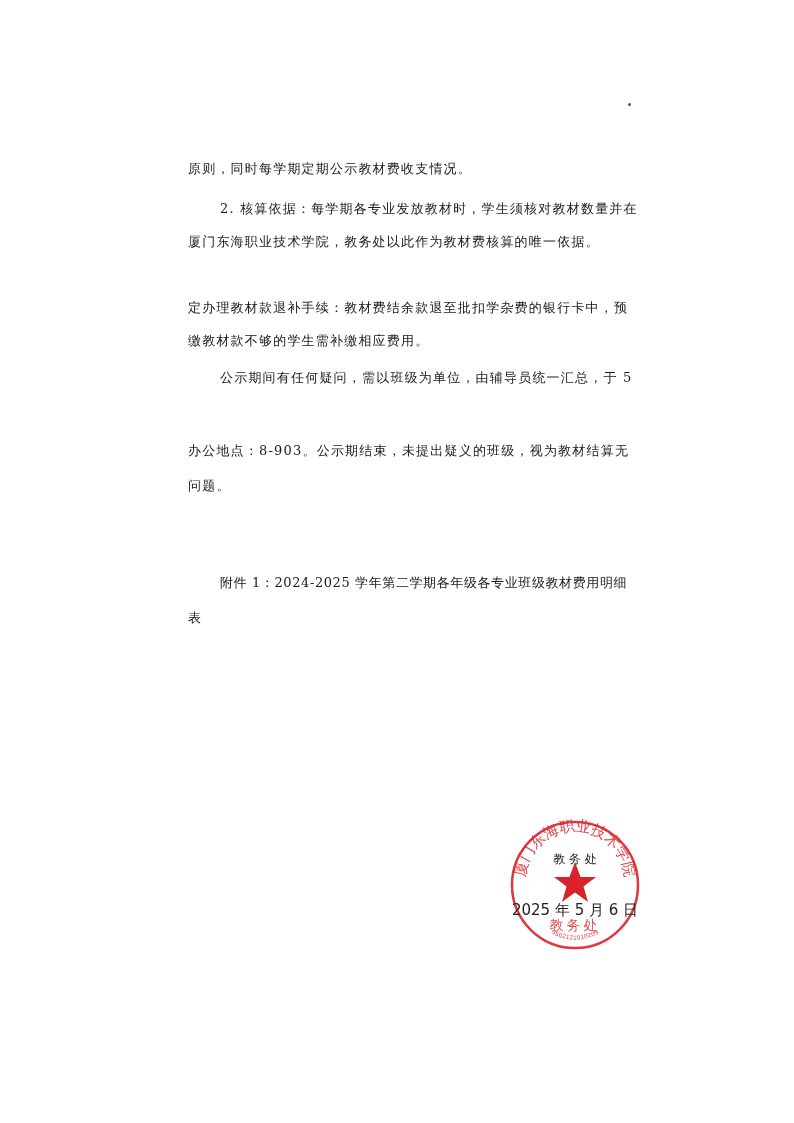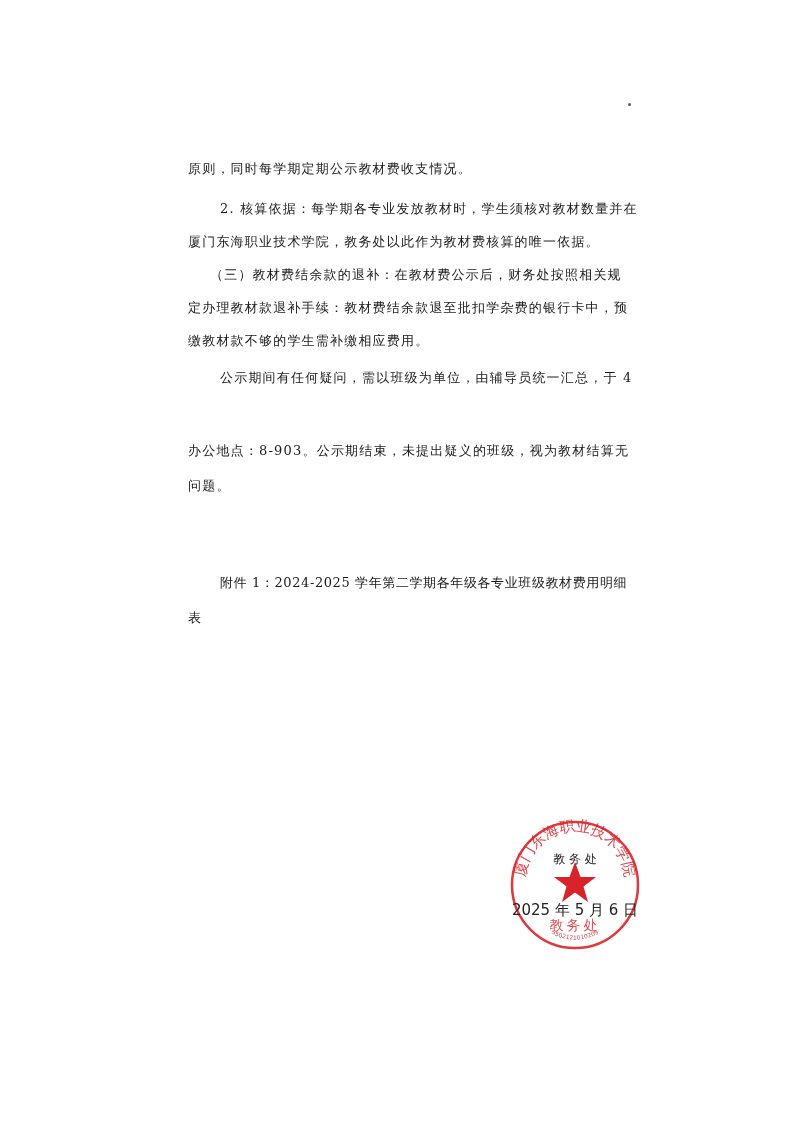--- a/index.html
+++ b/index.html
@@ -50,25 +50,24 @@
 <body>
 
 <div class="page">
   <div class="dot"></div>
 
   <div class="line" style="top:159px">原则，同时每学期定期公示教材费收支情况。</div>
 
   <div class="line indent" style="top:199px">2. 核算依据：每学期各专业发放教材时，学生须核对教材数量并在</div>
   <div class="line" style="top:232px">厦门东海职业技术学院，教务处以此作为教材费核算的唯一依据。</div>
 
-  <div class="line" style="top:265px; left:170px">（三）教材费结余款的退补：在教材费公示后，财务处按照相关规</div>
   <div class="line" style="top:298px">定办理教材款退补手续：教材费结余款退至批扣学杂费的银行卡中，预</div>
   <div class="line" style="top:331px">缴教材款不够的学生需补缴相应费用。</div>
 
-  <div class="line indent" style="top:368px">公示期间有任何疑问，需以班级为单位，由辅导员统一汇总，于 4</div>
+  <div class="line indent" style="top:368px">公示期间有任何疑问，需以班级为单位，由辅导员统一汇总，于 5</div>
   <div class="line" style="top:441px">办公地点：8-903。公示期结束，未提出疑义的班级，视为教材结算无</div>
   <div class="line" style="top:476px">问题。</div>
 
   <div class="line indent" style="top:573px; letter-spacing:0.6px">附件 1：2024-2025 学年第二学期各年级各专业班级教材费用明细</div>
   <div class="line" style="top:608px">表</div>
 
   <div class="stamp">
     <svg viewBox="0 0 134 134" xmlns="http://www.w3.org/2000/svg">
       <defs>
         <path id="ringTop" d="M 20 80 A 50 50 0 1 1 114 80" fill="none"></path>

